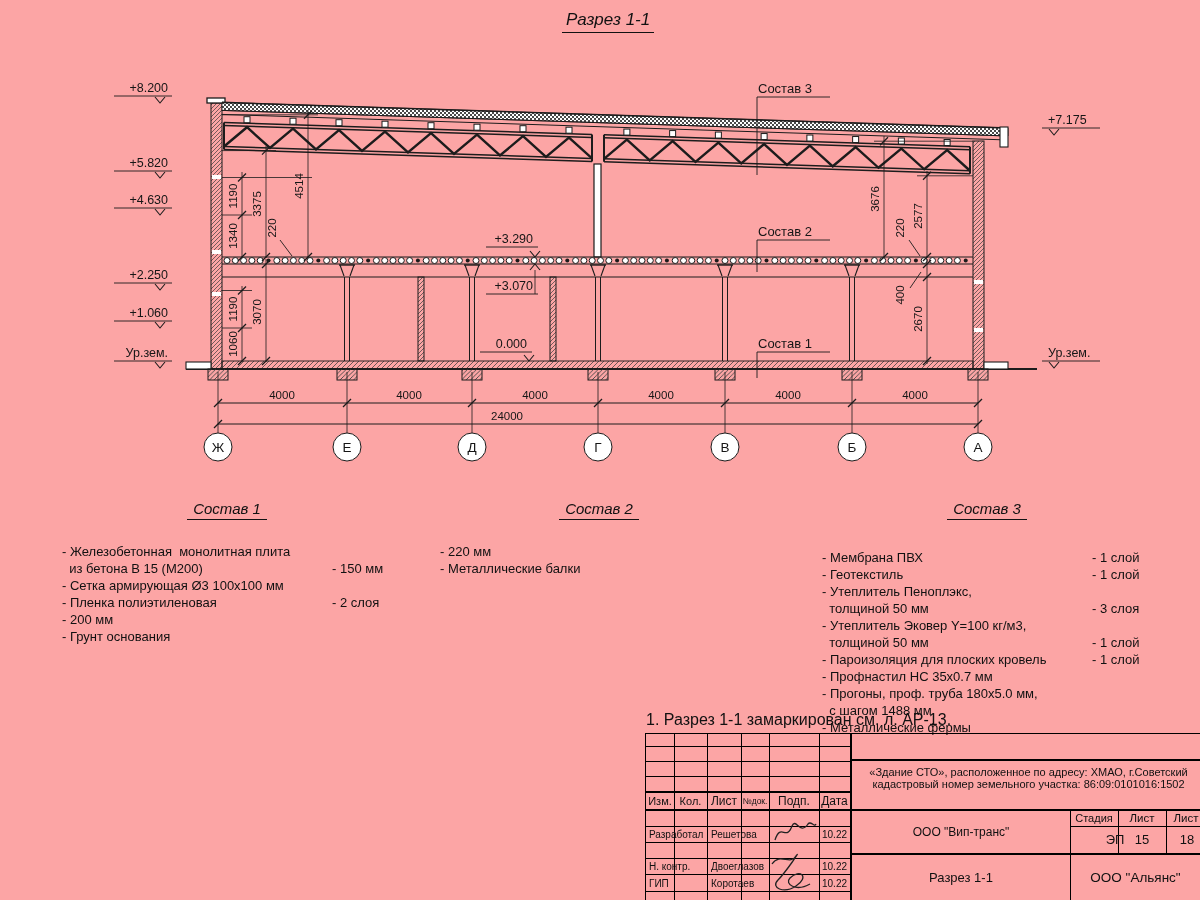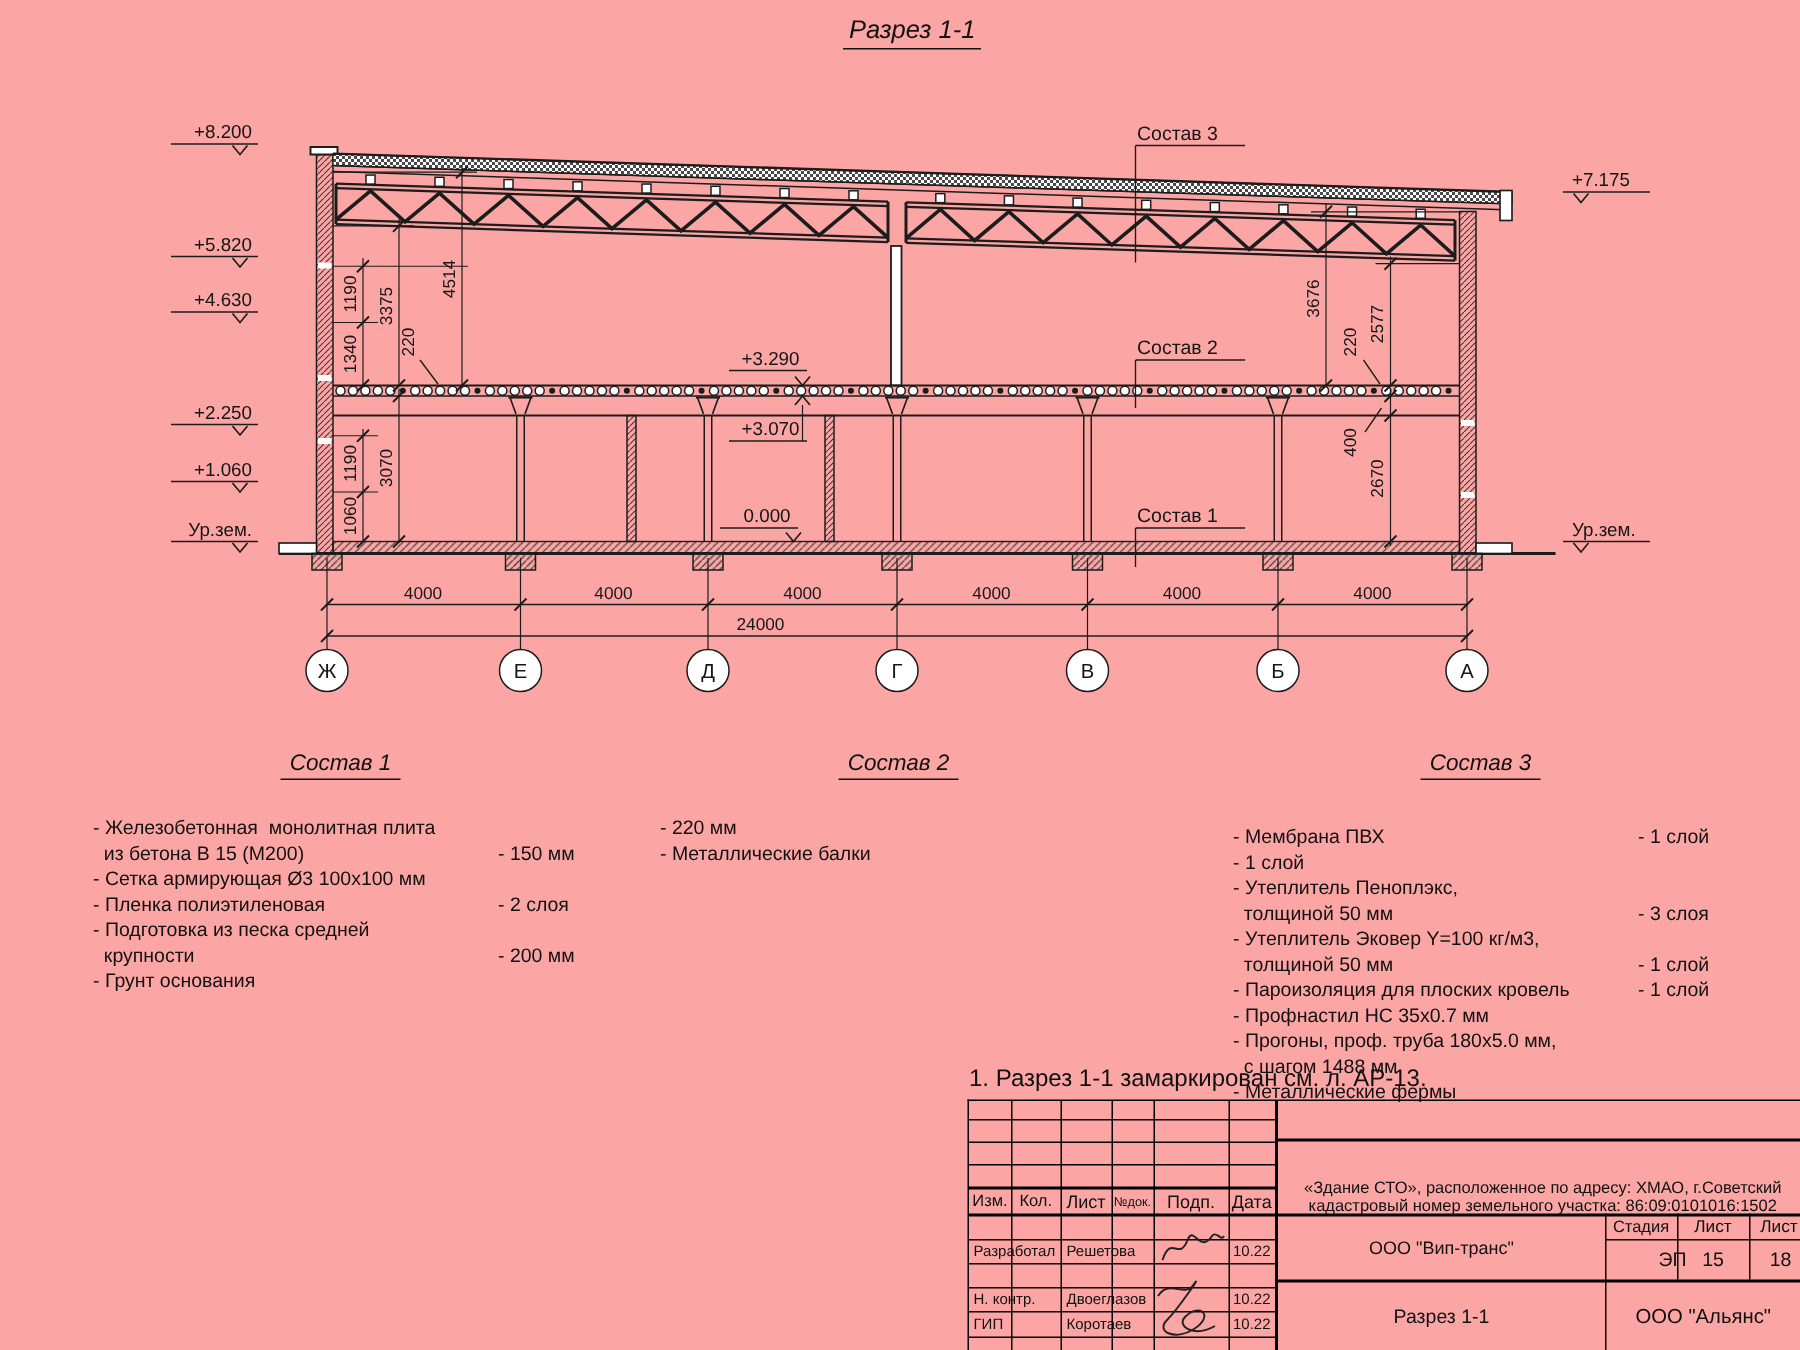--- a/index.html
+++ b/index.html
@@ -398,22 +398,20 @@
       </div>
     <div class="comp-row">
         <span class="comp-text">- Сетка армирующая Ø3 100х100 мм</span>
         <span class="comp-val"></span>
       </div>
     <div class="comp-row">
         <span class="comp-text">- Пленка полиэтиленовая</span>
         <span class="comp-val">- 2 слоя</span>
       </div>
     <div class="comp-row">
-        <span class="comp-text">- Подготовка из песка средней
-  крупности</span>
         <span class="comp-val">- 200 мм</span>
       </div>
     <div class="comp-row">
         <span class="comp-text">- Грунт основания</span>
         <span class="comp-val"></span>
       </div>
   </div>
 
   <div class="comp" style="left:440px;top:500px;width:318px;">
     <div class="comp-title"><span>Состав 2</span></div>
@@ -426,20 +424,21 @@
       </div>
   </div>
 
   <div class="comp" style="left:822px;top:500px;width:330px;">
     <div class="comp-title" style="margin-bottom:32px;"><span>Состав 3</span></div>
     <div class="comp-row">
         <span class="comp-text">- Мембрана ПВХ</span>
         <span class="comp-val">- 1 слой</span>
       </div>
     <div class="comp-row">
+        <span class="comp-text">- Геотекстиль</span>
         <span class="comp-val">- 1 слой</span>
       </div>
     <div class="comp-row">
         <span class="comp-text">- Утеплитель Пеноплэкс,
   толщиной 50 мм</span>
         <span class="comp-val">- 3 слоя</span>
       </div>
     <div class="comp-row">
         <span class="comp-text">- Утеплитель Эковер Y=100 кг/м3,
   толщиной 50 мм</span>
@@ -511,21 +510,21 @@
     <div class="tc tl" style="left:62px;top:141px;width:61px;height:16px;font-size:10px;">Коротаев</div>
     <div class="tc" style="left:173px;top:141px;width:31px;height:16px;font-size:10px;">10.22</div>
 
     <svg style="position:absolute;left:126px;top:84px;" width="46" height="28" viewBox="0 0 46 28">
       <path d="M3,22 C9,4 14,24 20,8 C24,-1 28,18 36,6 C39,2 42,10 44,6" fill="none" stroke="#222" stroke-width="1.3"></path>
     </svg>
     <svg style="position:absolute;left:120px;top:116px;" width="56" height="48" viewBox="0 0 56 48">
       <path d="M6,14 C14,2 24,16 30,6 C36,-2 20,22 12,30 C4,38 18,44 30,36 C44,27 34,18 24,28 C18,34 30,42 44,34" fill="none" stroke="#222" stroke-width="1.3"></path>
     </svg>
 
-    <div class="tc addr" style="left:210px;top:35px;width:345px;height:58px;">
+    <div class="tc addr" style="left:210px;top:15px;width:345px;height:58px;">
       <div>«Здание СТО», расположенное по адресу: ХМАО, г.Советский</div>
       <div>кадастровый номер земельного участка: 86:09:0101016:1502</div>
     </div>
     <div class="tc" style="left:206px;top:77px;width:218px;height:41px;">ООО "Вип-транс"</div>
     <div class="tc" style="left:424px;top:76px;width:48px;height:16px;font-size:11px;">Стадия</div>
     <div class="tc" style="left:472px;top:76px;width:48px;height:16px;font-size:11.5px;">Лист</div>
     <div class="tc" style="left:520px;top:76px;width:40px;height:16px;font-size:11.5px;">Лист</div>
     <div class="tc" style="left:424px;top:93px;width:48px;height:25px;font-size:13px;padding-left:21px;">ЭП</div>
     <div class="tc" style="left:472px;top:93px;width:48px;height:25px;font-size:13px;">15</div>
     <div class="tc" style="left:520px;top:93px;width:42px;height:25px;font-size:13px;">18</div>

